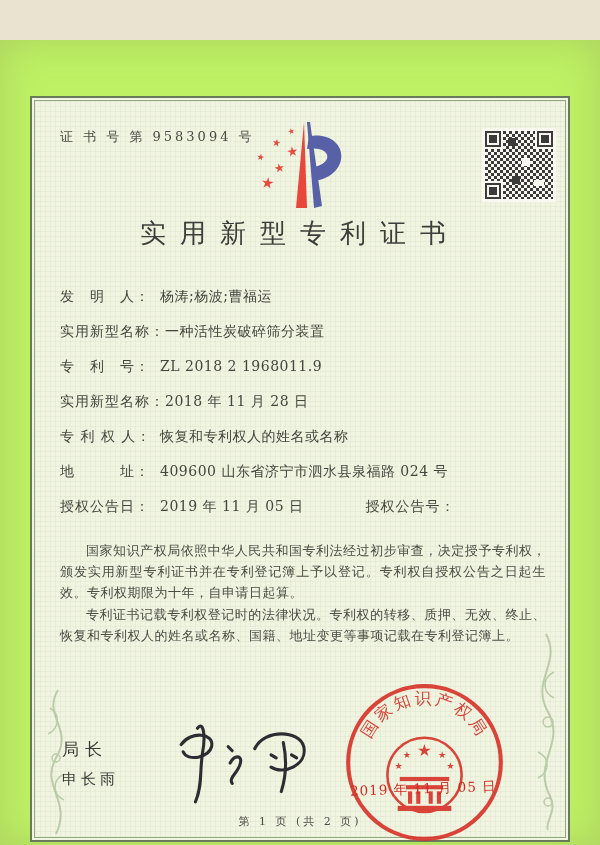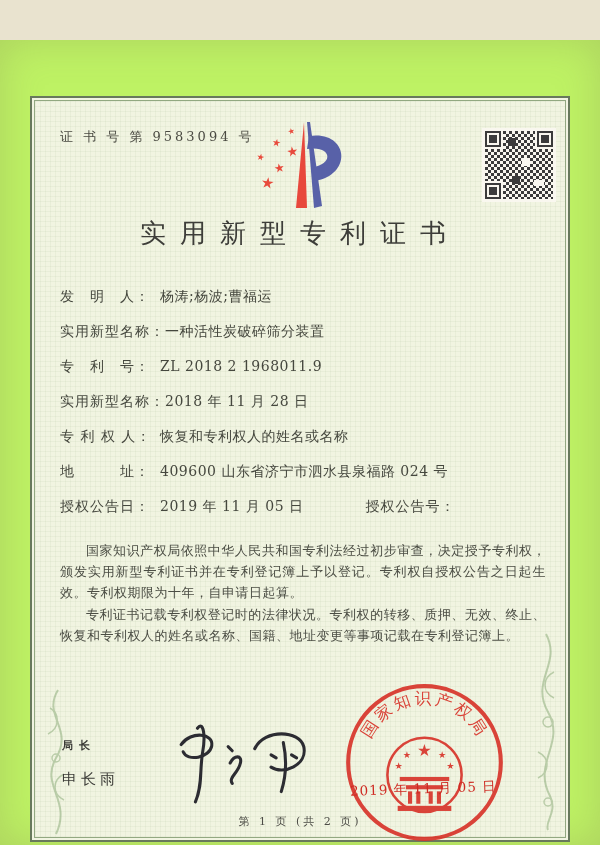--- a/index.html
+++ b/index.html
@@ -28,21 +28,21 @@
   .title{left:0;right:0;top:176px;text-align:center;font-size:26px;
     letter-spacing:14px;color:#3d3d39;font-weight:500;}
   .rows{left:60px;top:248px;width:486px;font-size:14px;color:#45473e;}
   .row{display:flex;margin-bottom:17px;align-items:baseline;}
   .lbl{min-width:100px;white-space:pre;letter-spacing:1px;}
   .val{white-space:pre;letter-spacing:.5px;}
   .grant-pair2{margin-left:62px;display:flex;}
   .paras{left:60px;top:500px;width:486px;font-size:13px;line-height:21px;
     color:#4b4d44;text-align:justify;letter-spacing:.5px;}
   .paras p{margin:0 0 1px 0;text-indent:2em;}
-  .director-label{left:62px;top:698px;font-size:11px;letter-spacing:6px;color:#3a3a36;font-weight:700;}
+  .director-label{left:62px;top:698px;font-size:17px;letter-spacing:6px;color:#3a3a36;font-weight:400;}
   .director-name{left:62px;top:730px;font-size:15px;letter-spacing:4px;color:#3a3a36;font-weight:400;}
   .signature{left:158px;top:676px;width:175px;height:92px;}
   .seal{left:342px;top:640px;width:165px;height:165px;opacity:.92;}
   .seal-date{left:350px;top:740px;width:160px;font-size:13.5px;color:#cf2a22;
     letter-spacing:1px;transform:rotate(-2deg);white-space:pre;}
   .page-indicator{left:0;right:0;top:774px;text-align:center;font-size:11px;
     letter-spacing:3px;color:#4c4c46;}
   .footer-note{left:0;right:0;top:811px;text-align:center;font-size:12px;
     letter-spacing:4px;color:#5c5c50;}
   .logo{left:246px;top:76px;width:124px;height:98px;}

